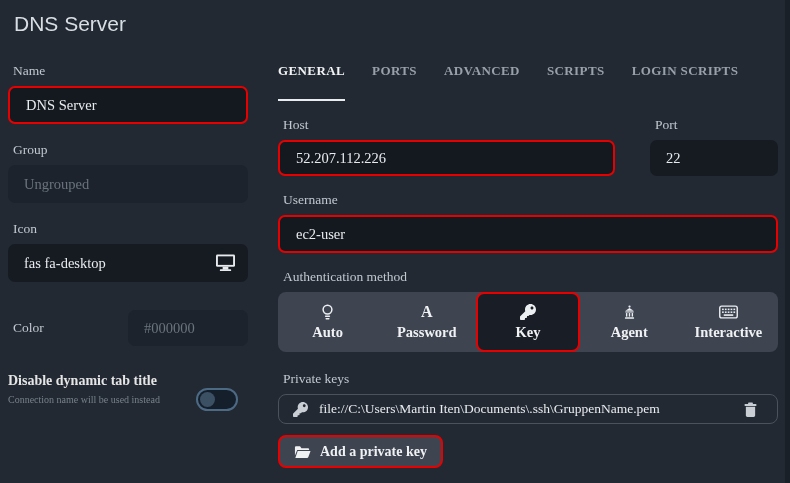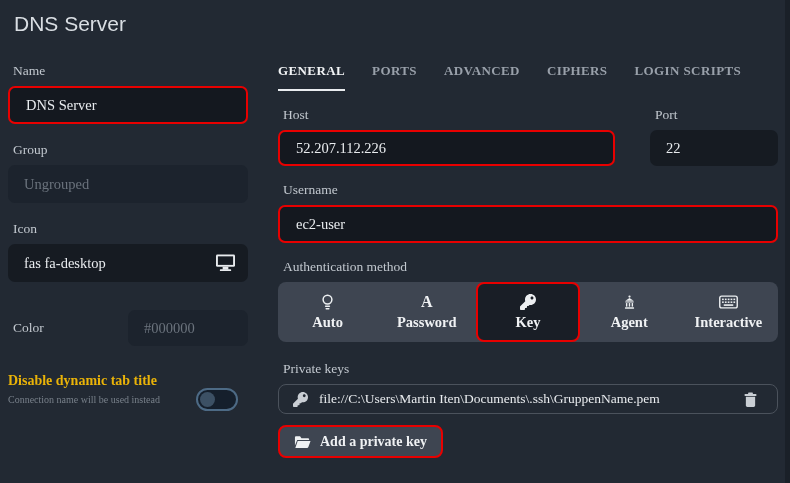--- a/index.html
+++ b/index.html
@@ -42,31 +42,31 @@
   .icon-input-wrap{position:relative;}
   .icon-input-wrap .tinput{padding-right:42px;}
   .input-trailing-icon{position:absolute;right:13px;top:10px;pointer-events:none;}
 
   .color-row{display:flex;align-items:center;justify-content:space-between;margin-top:28px;}
   .color-row .field-label{margin:0 0 0 5px;}
   .color-row .tinput{width:120px;height:36px;}
 
   .tabtitle-block{margin-top:27px;display:flex;align-items:flex-start;}
   .tabtitle-text{width:176px;}
-  .tabtitle-label{font-size:14px;font-weight:600;color:#eab308;margin-bottom:4px;}
+  .tabtitle-label{font-size:14px;font-weight:600;color:#e5e5e5;margin-bottom:4px;}
   .tabtitle-desc{font-size:10px;color:var(--muted);line-height:1.45;}
   .toggle{
     width:42px;height:23px;border-radius:12px;border:2px solid #4d6a85;background:#151f2c;
     position:relative;margin:15px 0 0 12px;cursor:pointer;flex-shrink:0;
   }
   .toggle-knob{position:absolute;left:2px;top:2px;width:15px;height:15px;border-radius:50%;background:#3c5064;}
 
   .tabs{display:flex;gap:27px;margin-bottom:16px;}
   .tab{font-size:13px;font-weight:700;letter-spacing:.4px;color:var(--tab-inactive);
-    padding-bottom:10px;border-bottom:2px solid transparent;cursor:pointer;white-space:nowrap;}
+    padding-bottom:20px;border-bottom:2px solid transparent;cursor:pointer;white-space:nowrap;}
   .tab.active{color:#f1f3f5;border-bottom-color:#e9ecef;}
 
   .host-row{display:flex;gap:35px;}
   .host-group{flex:1;min-width:0;}
   .port-group{width:128px;flex-shrink:0;}
   .host-row .tinput{height:36px;}
   .rc-field{margin-bottom:16px;}
 
   .auth-label{margin-top:3px;}
   .segmented{display:flex;background:var(--seg-bg);border-radius:8px;height:60px;overflow:hidden;}
@@ -135,21 +135,21 @@
         </div>
       </div>
     </div>
 
     <div class="right-col">
 
       <div class="tabs">
         <div class="tab active">GENERAL</div>
         <div class="tab">PORTS</div>
         <div class="tab">ADVANCED</div>
-        <div class="tab">CIPHERS</div>
+        <div class="tab">SCRIPTS</div>
         <div class="tab">LOGIN SCRIPTS</div>
       </div>
 
       <div class="host-row rc-field">
         <div class="host-group">
           <label class="field-label">Host</label>
           <input class="tinput red" type="text" value="52.207.112.226" style="">
         </div>
         <div class="port-group">
           <label class="field-label">Port</label>

